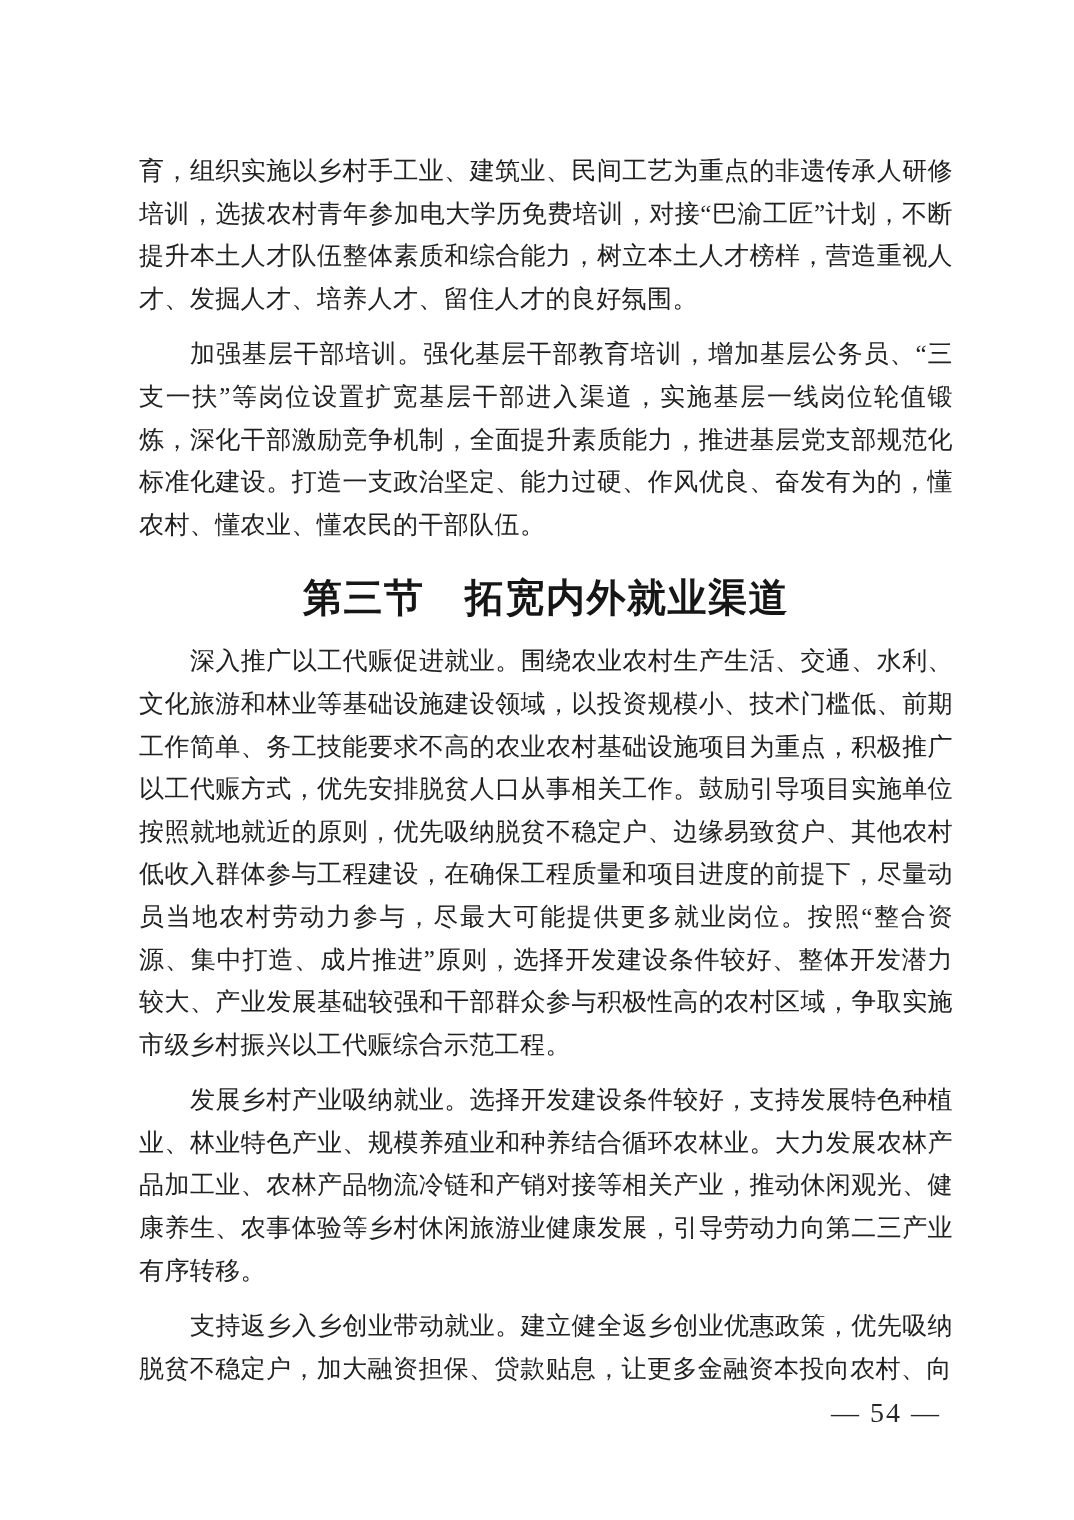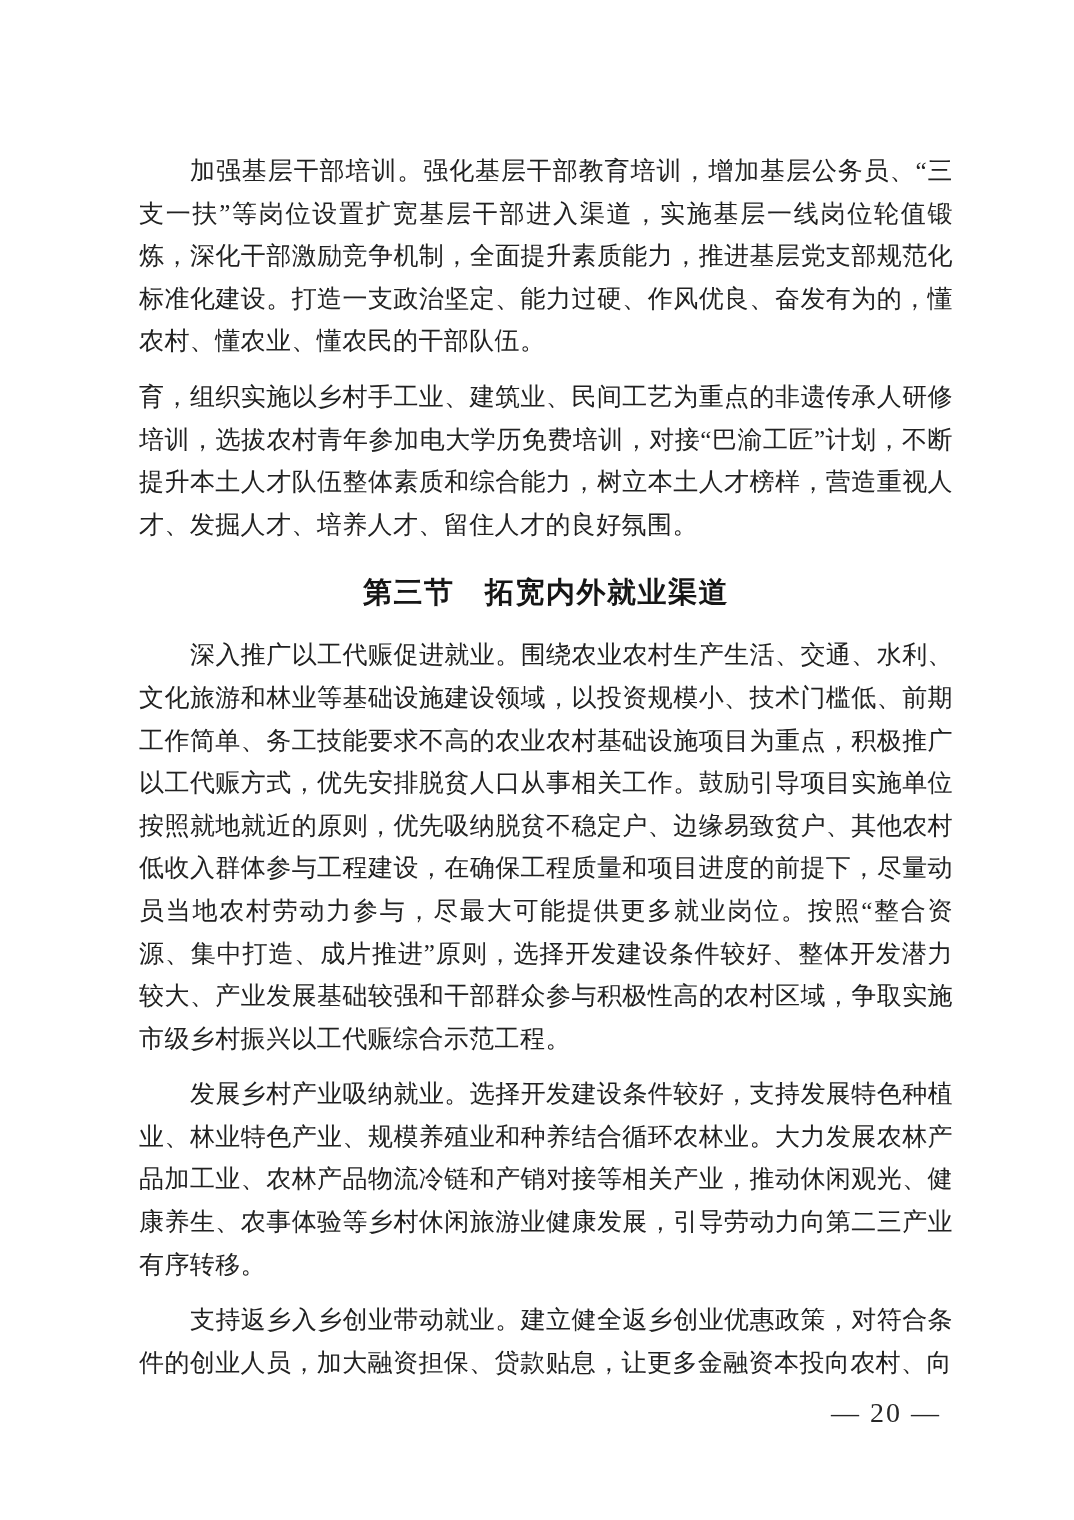--- a/index.html
+++ b/index.html
@@ -29,24 +29,24 @@
     letter-spacing: 0.4px;
     text-align: justify;
     text-justify: inter-ideograph;
     text-indent: 51px;
     color: #212121;
   }
   .body-para.no-indent {
     text-indent: 0;
   }
   .section-heading {
-    margin: 24px 0 20px 0;
+    margin: 30px 0 20px 0;
     font-family: "Liberation Sans", "DejaVu Sans", sans-serif;
     font-weight: bold;
-    font-size: 29px;
+    font-size: 39px;
     line-height: 44px;
     letter-spacing: 1.5px;
     text-align: center;
     color: #161616;
   }
   .page-footer {
     position: absolute;
     top: 1396px;
     right: 133px;
     font-size: 28px;
@@ -54,22 +54,22 @@
     letter-spacing: 2px;
     color: #262626;
     font-family: "Liberation Serif", "DejaVu Serif", serif;
   }
 </style>
 </head>
 <body>
 
 <div class="page">
   <div class="content">
+    <p class="body-para no-indent">育，组织实施以乡村手工业、建筑业、民间工艺为重点的非遗传承人研修培训，选拔农村青年参加电大学历免费培训，对接“巴渝工匠”计划，不断提升本土人才队伍整体素质和综合能力，树立本土人才榜样，营造重视人才、发掘人才、培养人才、留住人才的良好氛围。</p>
     <p class="body-para">加强基层干部培训。强化基层干部教育培训，增加基层公务员、“三支一扶”等岗位设置扩宽基层干部进入渠道，实施基层一线岗位轮值锻炼，深化干部激励竞争机制，全面提升素质能力，推进基层党支部规范化标准化建设。打造一支政治坚定、能力过硬、作风优良、奋发有为的，懂农村、懂农业、懂农民的干部队伍。</p>
-    <p class="body-para no-indent">育，组织实施以乡村手工业、建筑业、民间工艺为重点的非遗传承人研修培训，选拔农村青年参加电大学历免费培训，对接“巴渝工匠”计划，不断提升本土人才队伍整体素质和综合能力，树立本土人才榜样，营造重视人才、发掘人才、培养人才、留住人才的良好氛围。</p>
     <h2 class="section-heading">第三节　拓宽内外就业渠道</h2>
     <p class="body-para">深入推广以工代赈促进就业。围绕农业农村生产生活、交通、水利、文化旅游和林业等基础设施建设领域，以投资规模小、技术门槛低、前期工作简单、务工技能要求不高的农业农村基础设施项目为重点，积极推广以工代赈方式，优先安排脱贫人口从事相关工作。鼓励引导项目实施单位按照就地就近的原则，优先吸纳脱贫不稳定户、边缘易致贫户、其他农村低收入群体参与工程建设，在确保工程质量和项目进度的前提下，尽量动员当地农村劳动力参与，尽最大可能提供更多就业岗位。按照“整合资源、集中打造、成片推进”原则，选择开发建设条件较好、整体开发潜力较大、产业发展基础较强和干部群众参与积极性高的农村区域，争取实施市级乡村振兴以工代赈综合示范工程。</p>
     <p class="body-para">发展乡村产业吸纳就业。选择开发建设条件较好，支持发展特色种植业、林业特色产业、规模养殖业和种养结合循环农林业。大力发展农林产品加工业、农林产品物流冷链和产销对接等相关产业，推动休闲观光、健康养生、农事体验等乡村休闲旅游业健康发展，引导劳动力向第二三产业有序转移。</p>
-    <p class="body-para">支持返乡入乡创业带动就业。建立健全返乡创业优惠政策，对符合条件的创业人员，加大融资担保、贷款贴息，让更多金融资本投向农村、向</p>
+    <p class="body-para">支持返乡入乡创业带动就业。建立健全返乡创业优惠政策，优先吸纳脱贫不稳定户，加大融资担保、贷款贴息，让更多金融资本投向农村、向</p>
   </div>
 
-  <div class="page-footer">— 20 —</div>
+  <div class="page-footer">— 54 —</div>
 </div>
 
 </body></html>

